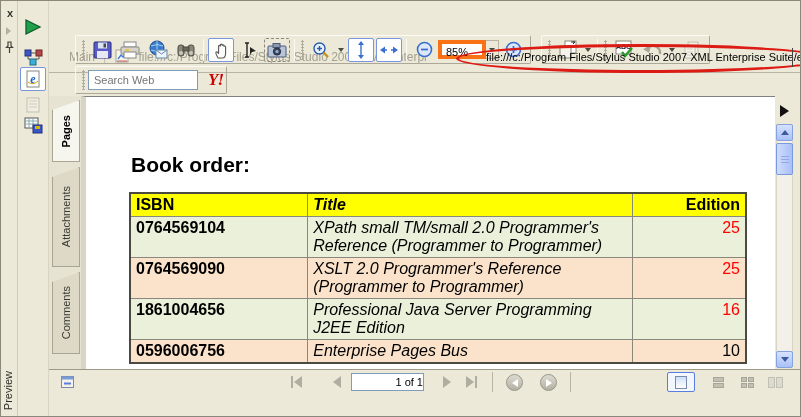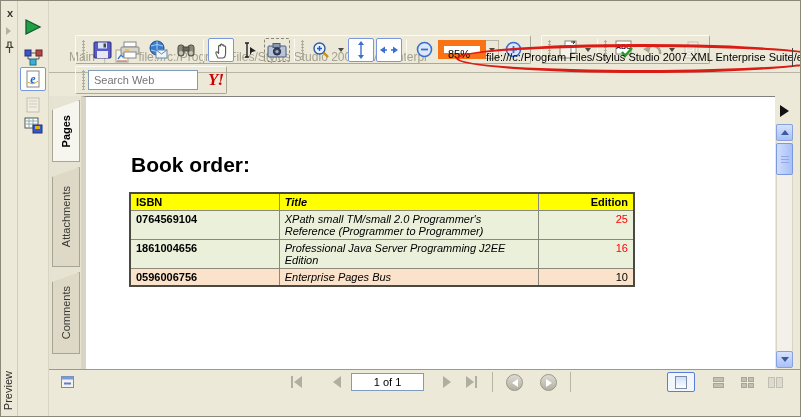--- a/index.html
+++ b/index.html
@@ -45,42 +45,42 @@
   .grip { width:3px; height:20px; margin:0 3px;
     background-image:radial-gradient(#b0ad9c 1px, transparent 1.2px); background-size:3px 3px; }
   .tb-btn { width:26px; height:24px; display:flex; align-items:center; justify-content:center;
     margin:0 1px; border:1px solid transparent; border-radius:2px; }
   .tb-btn.selected { border:1px solid #7a96df; background:#fdfdfa; }
   .tb-btn.dashed { border:1px dashed #8a887a; }
   .tb-btn.disabled { opacity:.5; }
   .tb-sep { width:1px; height:22px; background:#aca899; border-right:1px solid #fbfaf4; margin:0 3px; }
   .caret-down { width:0; height:0; border-left:3px solid transparent; border-right:3px solid transparent;
     border-top:4px solid #4a4a42; margin:0 3px; }
-  .zoom-combo { width:48px; height:19px; background:#fff; border:6px solid #f97316;
+  .zoom-combo { width:48px; height:19px; background:#fff; border:4px solid #f97316;
     font-size:11px; padding:2px 4px; }
   .combo-caret { width:13px; height:19px; background:#ece9d8; border:1px solid #b8b5a4; border-left:none;
     display:flex; align-items:center; justify-content:center; }
   .search-input { width:110px; height:20px; border:1px solid #7f9db9; background:#fff;
     font-family:"Liberation Sans",sans-serif; font-size:11px; padding:2px 5px; color:#444; }
   .yahoo { font-family:"Liberation Serif",serif; font-style:italic; font-weight:bold;
     color:#cc0000; font-size:17px; margin-left:10px; letter-spacing:-1px; }
   
   #sidebar { position:absolute; left:48px; top:95px; width:32px; height:273px; background:#e6e3d2; }
   .side-tab { position:absolute; left:3px; width:28px; display:flex; align-items:center; justify-content:center;
     background:#ddd9c6; border:1px solid #a9a593;
     clip-path:polygon(0 10px, 100% 0, 100% 100%, 0 100%); }
   .side-tab span { writing-mode:vertical-rl; transform:rotate(180deg); font-size:11px; color:#3a3a34; }
   .side-tab.active { background:#f6f5ee; }
   .side-tab.active span { font-weight:bold; color:#000; }
   
   #viewport { position:absolute; left:80px; top:95px; width:694px; height:273px;
     background:#fff; border-top:1px solid #808080; border-left:5px solid #d9d5c6; overflow:hidden; }
   #doc-heading { position:absolute; left:45px; top:56px; font-size:21px; font-weight:bold; color:#000; }
-  #book-table { position:absolute; left:43px; top:95px; width:506px;
-    border-collapse:collapse; font-size:11px; }
+  #book-table { position:absolute; left:43px; top:95px; width:618px;
+    border-collapse:collapse; font-size:16px; }
   #book-table td, #book-table th { border:1px solid #8a887c; padding:2px 5px; vertical-align:top; }
   #book-table { border:2px solid #4a4a42; }
   #book-table th { background:var(--table-header-bg,#ffff00); font-weight:bold; text-align:left; }
   #book-table th.qty, #book-table td.qty { text-align:right; }
   #book-table .col-isbn { width:176px; font-weight:bold; }
   #book-table .col-title { width:322px; font-style:italic; }
   #book-table .col-qty { width:112px; }
   tr.row-green { background:var(--row-green,#eaf0da); }
   tr.row-peach { background:var(--row-peach,#fbe3cb); }
   
@@ -99,21 +99,21 @@
   #sb-thumb::after { content:""; position:absolute; left:4px; top:12px; width:8px; height:7px;
     background-image:repeating-linear-gradient(#8fa8e8 0 1px, transparent 1px 3px); }
   
   #bottom-bar { position:absolute; left:48px; top:368px; width:753px; height:24px;
     border-top:1px solid #9d9a8a; background:#ece9d8; }
   .nav-btn { position:absolute; top:3px; width:20px; height:18px; display:flex; align-items:center; justify-content:center; gap:1px; }
   .tri-l { width:0; height:0; border-top:6px solid transparent; border-bottom:6px solid transparent; border-right:8px solid #b0aea0; }
   .tri-r { width:0; height:0; border-top:6px solid transparent; border-bottom:6px solid transparent; border-left:8px solid #b0aea0; }
   .bar-v { width:2px; height:12px; background:#b0aea0; }
   #pager-box { position:absolute; left:302px; top:3px; width:73px; height:18px; background:#fff;
-    border:1px solid #7f9db9; text-align:center; line-height:16px; font-size:11px; }
+    border:1px solid #7f9db9; text-align:right; line-height:16px; font-size:11px; }
   .circle-btn { position:absolute; top:4px; width:17px; height:17px; border-radius:50%;
     background:linear-gradient(#dedcd2,#b2b0a2); border:1px solid #98968a;
     display:flex; align-items:center; justify-content:center; }
   .circle-tri-l { width:0; height:0; border-top:4px solid transparent; border-bottom:4px solid transparent; border-right:6px solid #fff; }
   .circle-tri-r { width:0; height:0; border-top:4px solid transparent; border-bottom:4px solid transparent; border-left:6px solid #fff; }
   .bb-sep { position:absolute; top:2px; width:1px; height:20px; background:#b8b5a4; }
   .layout-btn { position:absolute; top:2px; width:24px; height:20px; display:flex; align-items:center; justify-content:center; gap:2px; }
   .layout-btn.selected { width:28px; border:1px solid #5a7edc; border-radius:2px; background:#f2f6fd; }
   .pg-single { width:12px; height:13px; border:1px solid #7a8aa8; background:linear-gradient(#cfe0f8,#ffffff); }
   .pg-gray { width:11px; height:5px; background:#c2c0b2; border:1px solid #a8a698; }
@@ -369,20 +369,25 @@
           <tr>
         <th class="col-isbn">ISBN</th>
         <th class="col-title">Title</th>
         <th class="col-qty qty">Edition</th>
       </tr>
       <tr class="row-green">
         <td class="col-isbn">0764569104</td>
         <td class="col-title">XPath small TM/small 2.0 Programmer's Reference (Programmer to Programmer)</td>
         <td class="col-qty qty" style="color: rgb(255, 0, 0);">25</td>
       </tr>
+      <tr class="row-peach">
+        <td class="col-isbn">0764569090</td>
+        <td class="col-title">XSLT 2.0 Programmer's Reference (Programmer to Programmer)</td>
+        <td class="col-qty qty" style="color: rgb(255, 0, 0);">25</td>
+      </tr>
       <tr class="row-green">
         <td class="col-isbn">1861004656</td>
         <td class="col-title">Professional Java Server Programming J2EE Edition</td>
         <td class="col-qty qty" style="color: rgb(255, 0, 0);">16</td>
       </tr>
       <tr class="row-peach">
         <td class="col-isbn">0596006756</td>
         <td class="col-title">Enterprise Pages Bus</td>
         <td class="col-qty qty" style="color: rgb(0, 0, 0);">10</td>
       </tr>

